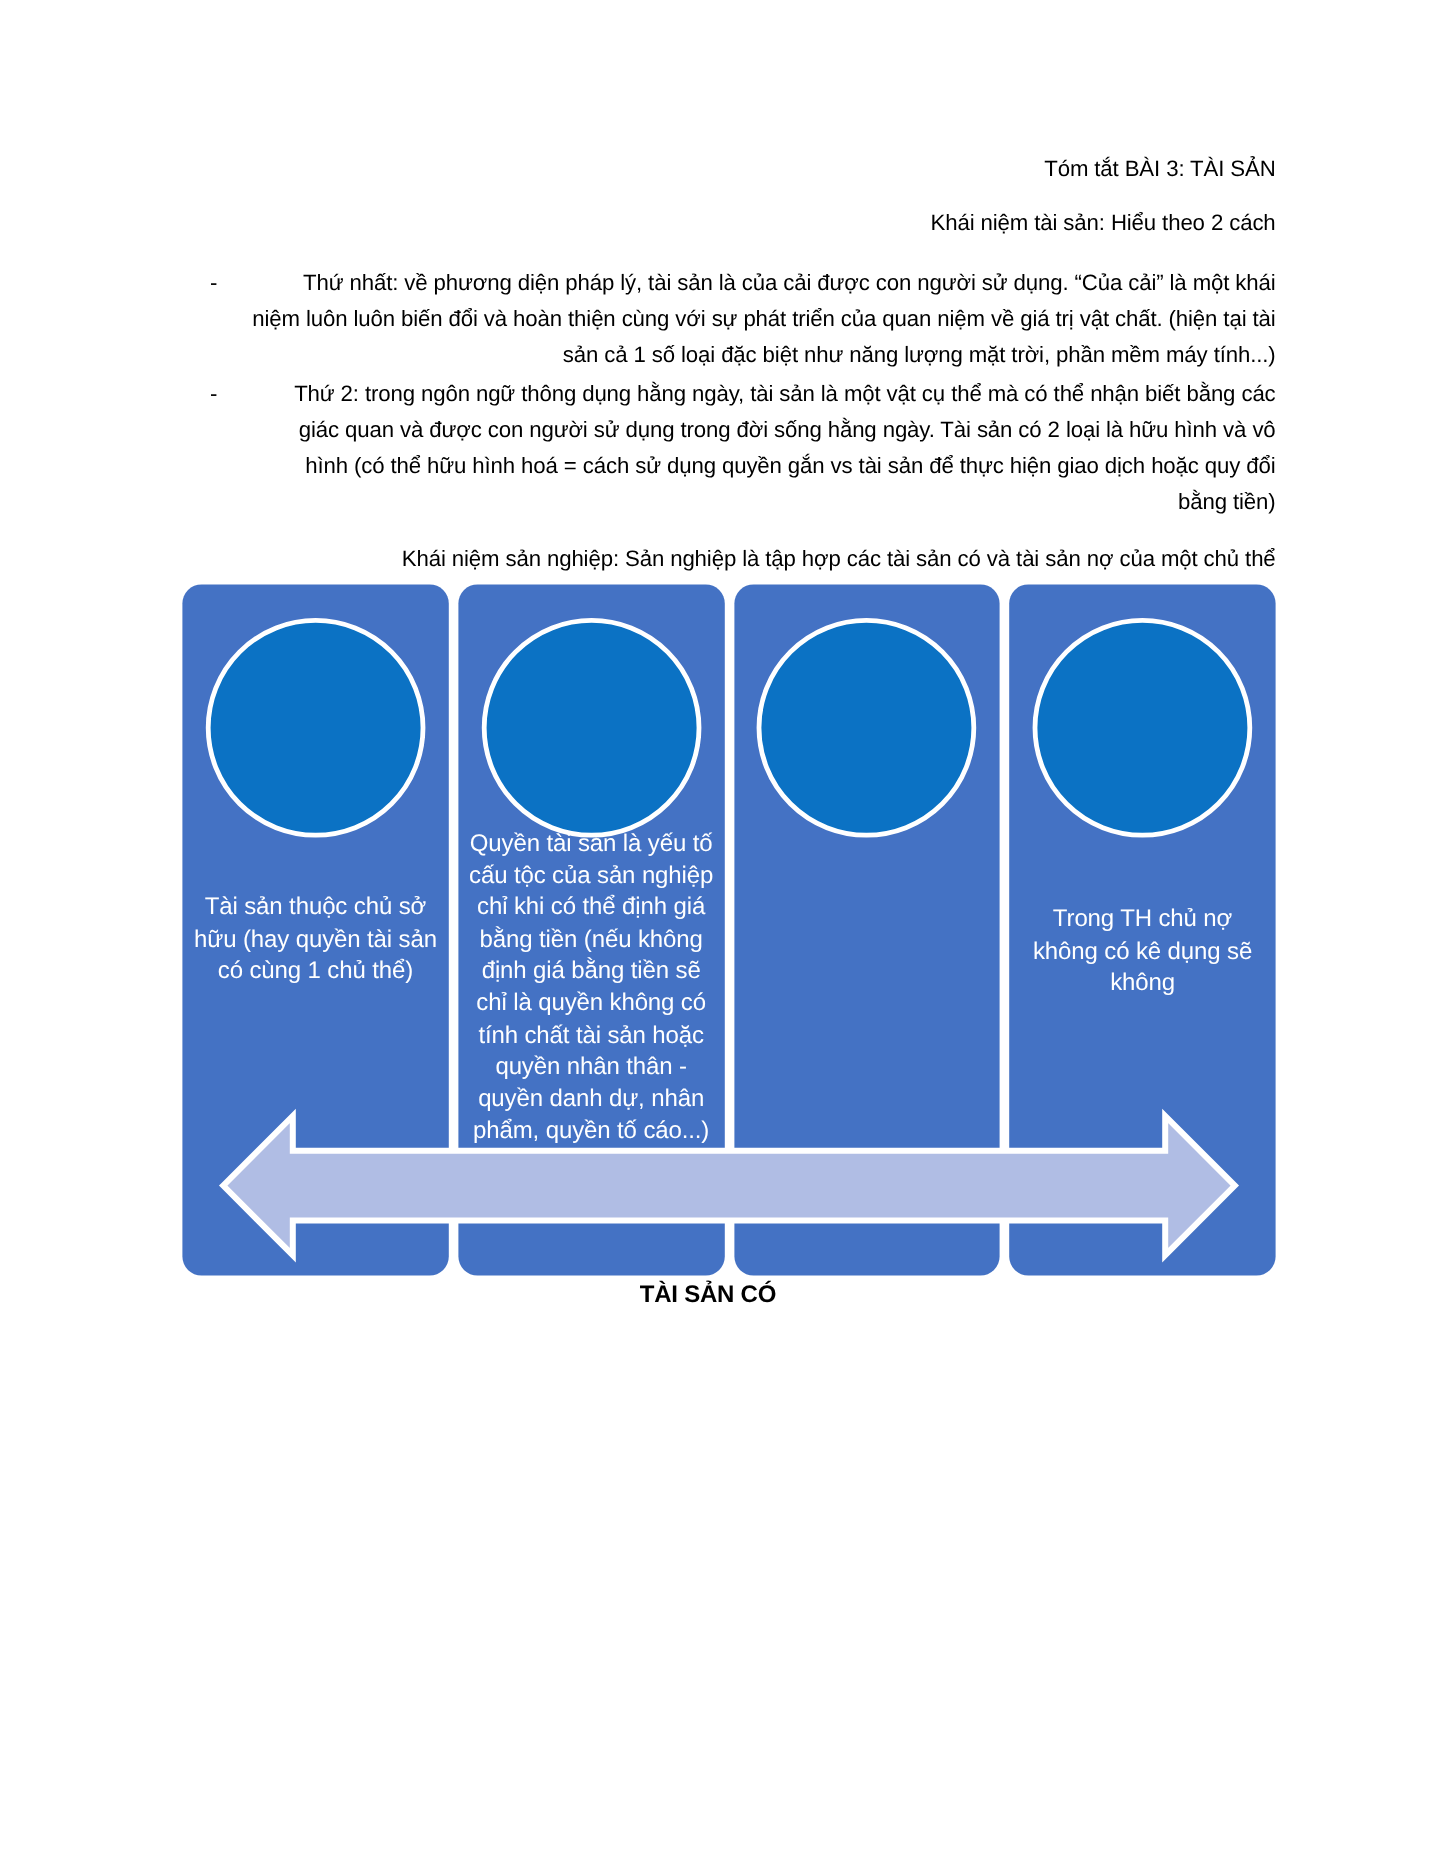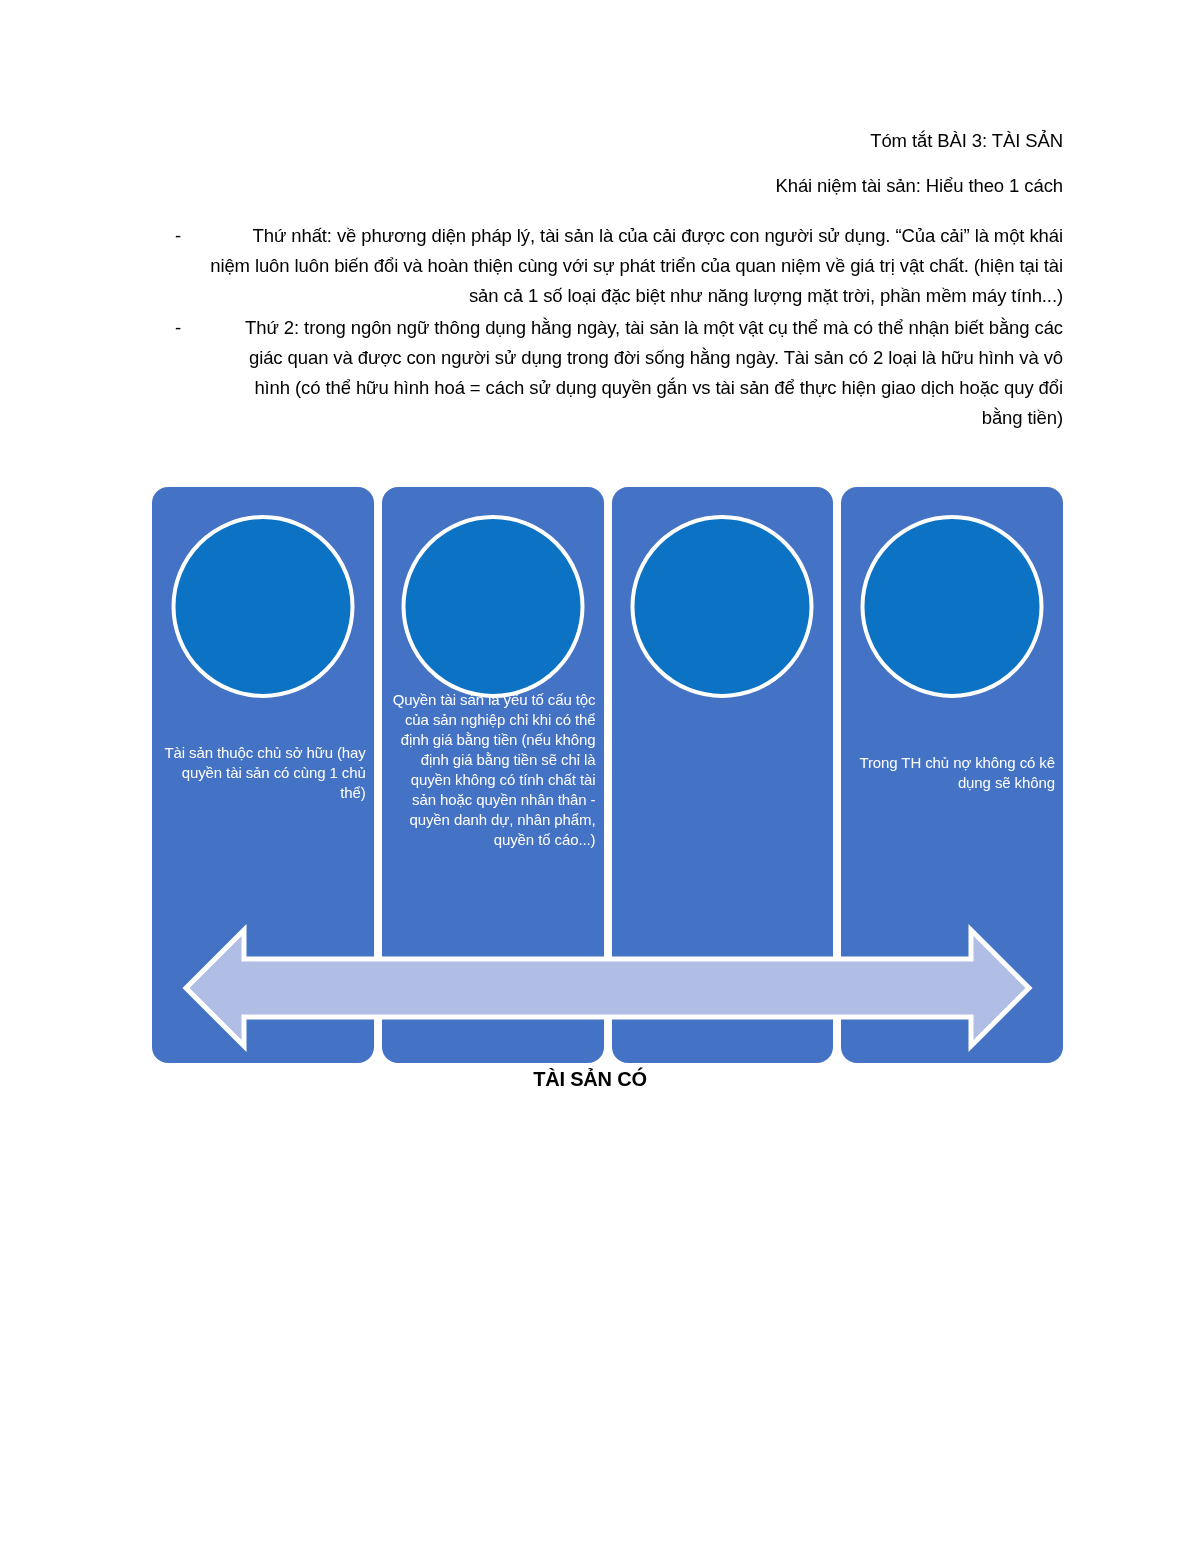--- a/index.html
+++ b/index.html
@@ -97,23 +97,23 @@
     background: #0b72c4;
     border: 4px solid #ffffff;
     box-sizing: border-box;
   }
 
   .panel-text {
     position: absolute;
     left: 8px;
     right: 8px;
     color: #ffffff;
-    font-size: 15px;
+    font-size: 20px;
     line-height: 1.33;
-    text-align: right;
+    text-align: center;
     letter-spacing: -0.1px;
   }
 
   
   .panel-1 .panel-text { top: 256px; }
   .panel-2 .panel-text { top: 203px; }
   .panel-3 .panel-text { top: 228px; }
   .panel-4 .panel-text { top: 266px; }
 
   
@@ -146,33 +146,34 @@
 </style>
 </head>
 <body>
 
 <div class="page">
 
   <div class="doc-body">
 
     <p class="para">Tóm tắt BÀI 3: TÀI SẢN</p>
 
-    <p class="para">Khái niệm tài sản: Hiểu theo 1 cách</p>
+    <p class="para">Khái niệm tài sản: Hiểu theo 2 cách</p>
 
     <ul class="bullet-list">
       <li class="bullet-item">
         <span class="bullet-dash">-</span>
         <span>Thứ nhất: về phương diện pháp lý, tài sản là của cải được con người sử dụng. “Của cải” là một khái niệm luôn luôn biến đổi và hoàn thiện cùng với sự phát triển của quan niệm về giá trị vật chất. (hiện tại tài sản cả 1 số loại đặc biệt như năng lượng mặt trời, phần mềm máy tính...)</span>
       </li>
       <li class="bullet-item">
         <span class="bullet-dash">-</span>
         <span>Thứ 2: trong ngôn ngữ thông dụng hằng ngày, tài sản là một vật cụ thể mà có thể nhận biết bằng các giác quan và được con người sử dụng trong đời sống hằng ngày. Tài sản có 2 loại là hữu hình và vô hình (có thể hữu hình hoá = cách sử dụng quyền gắn vs tài sản để thực hiện giao dịch hoặc quy đổi bằng tiền)</span>
       </li>
     </ul>
 
+    <p class="para">Khái niệm sản nghiệp: Sản nghiệp là tập hợp các tài sản có và tài sản nợ của một chủ thể</p>
   </div>
 
   <div class="diagram">
 
     <div class="panels">
 
       <div class="panel panel-1">
         <div class="panel-circle"></div>
         <div class="panel-text">Tài sản thuộc chủ sở hữu (hay quyền tài sản có cùng 1 chủ thể)</div>
       </div>

